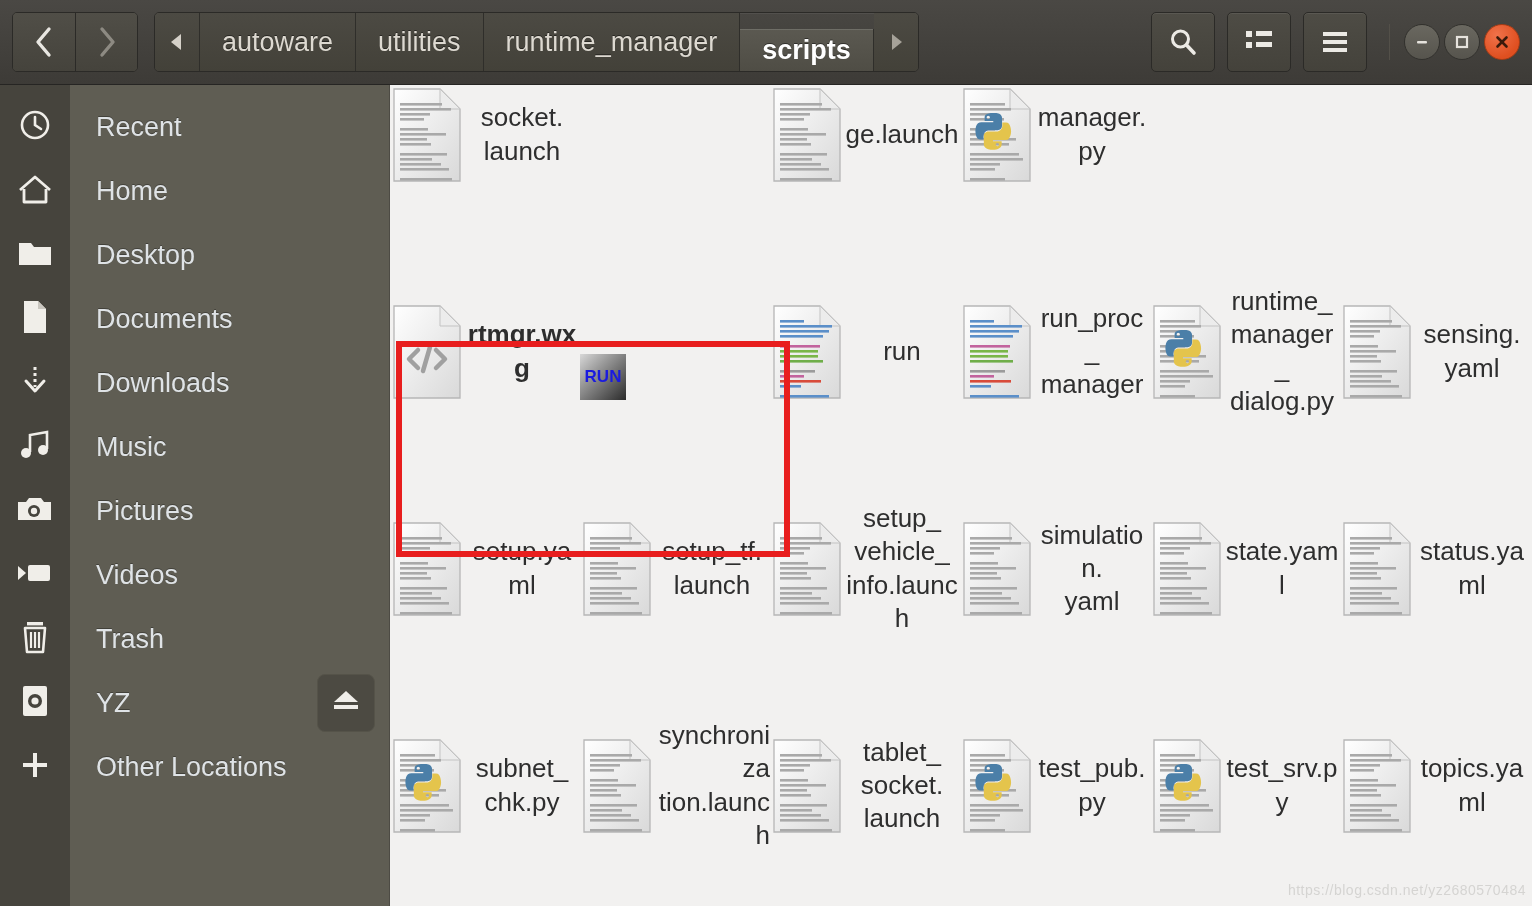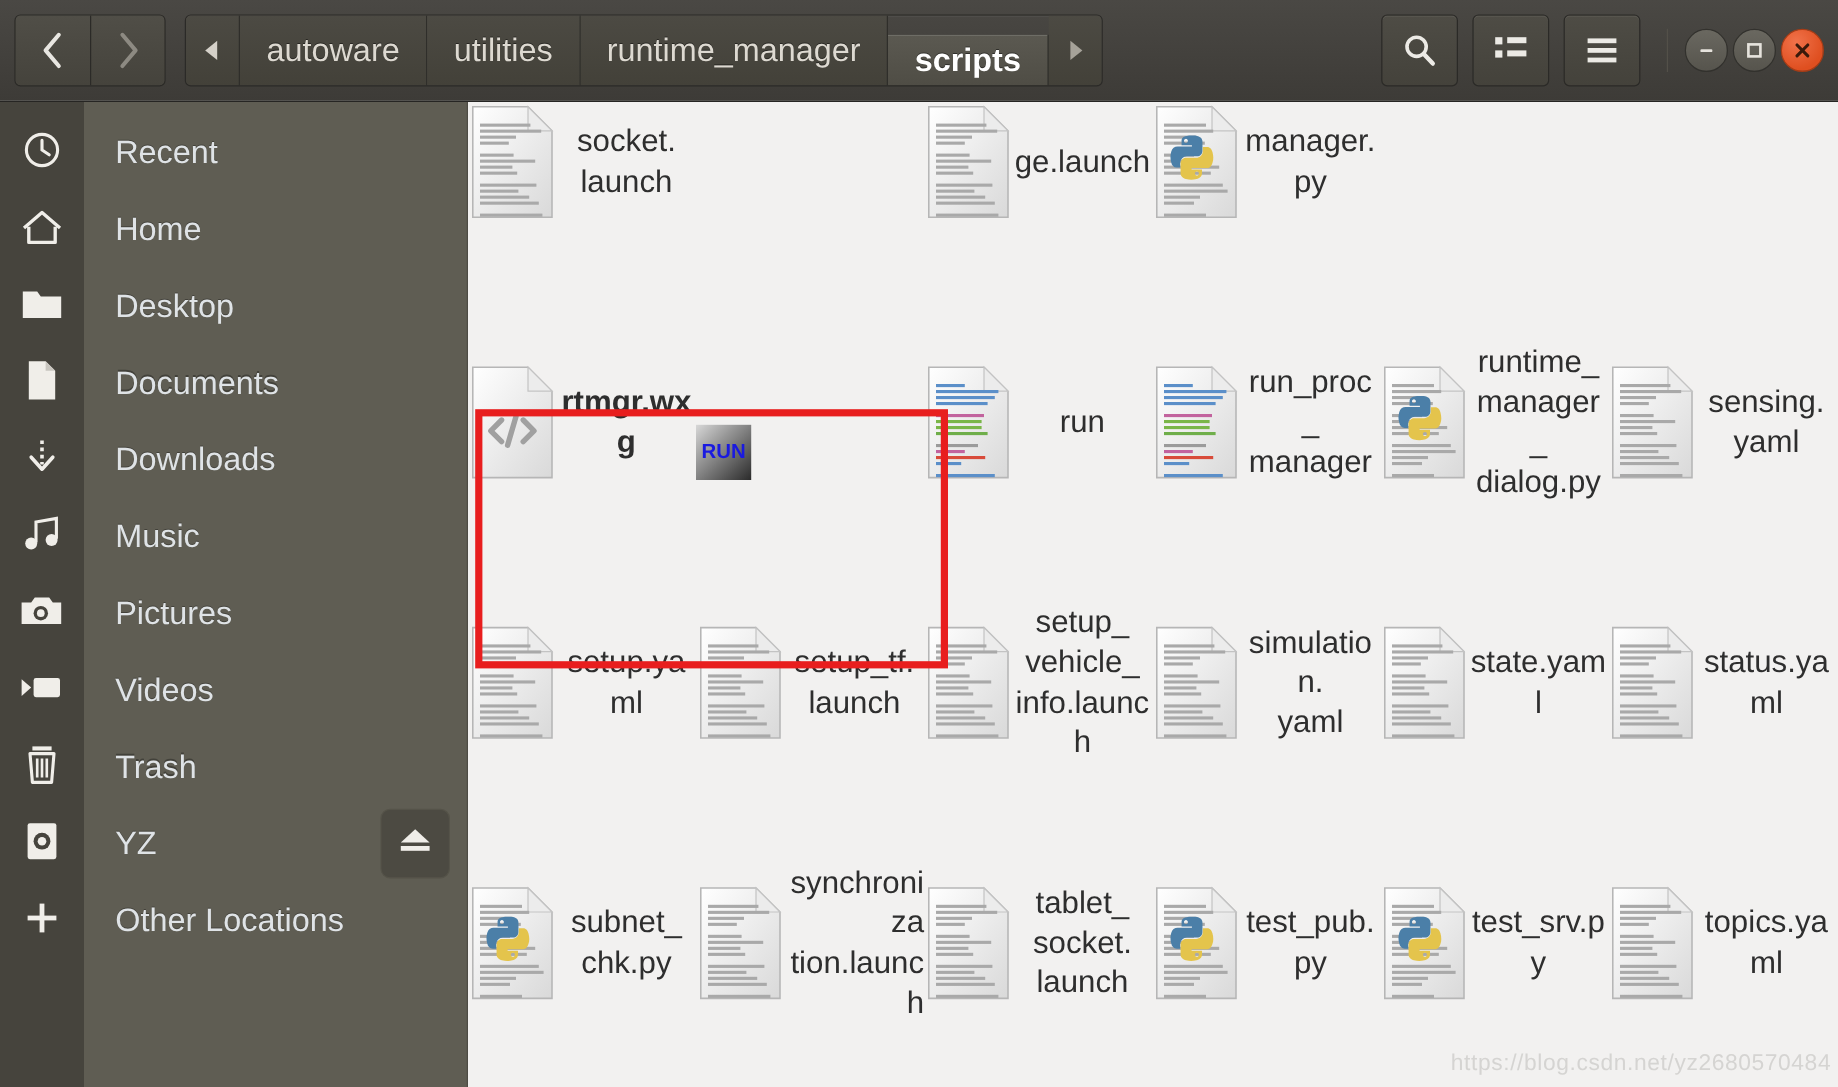--- a/index.html
+++ b/index.html
@@ -210,21 +210,21 @@
     left: 6px; top: 256px;
     width: 394px; height: 216px;
     border: 6px solid #e81e1e;
     pointer-events: none;
     z-index: 5;
   }
 
   .watermark {
     position: absolute;
     right: 6px; bottom: 8px;
-    font-size: 19px;
+    font-size: 14px;
     color: #d5d4d2;
     letter-spacing: .5px;
     white-space: nowrap;
     z-index: 6;
     user-select: none;
   }
 </style>
 </head>
 <body>
 

